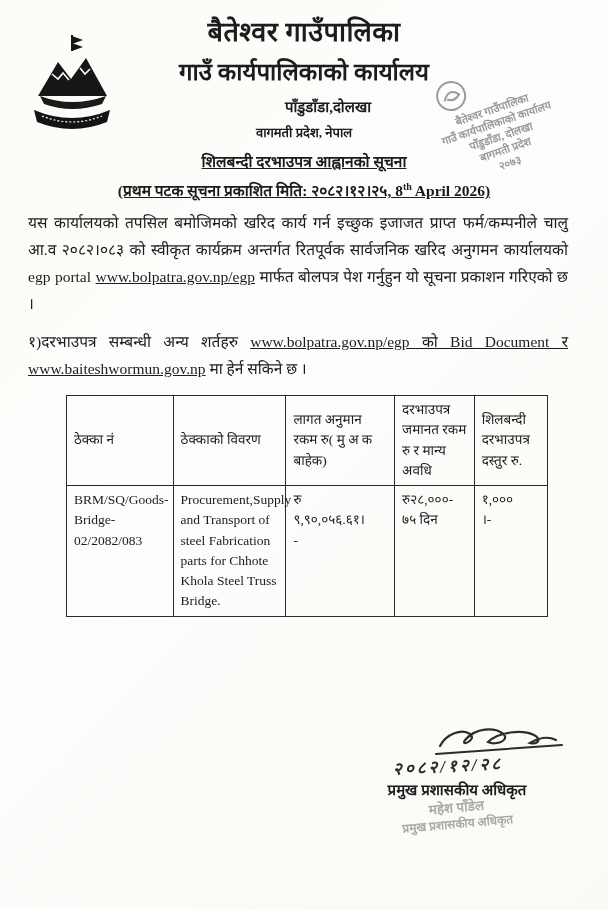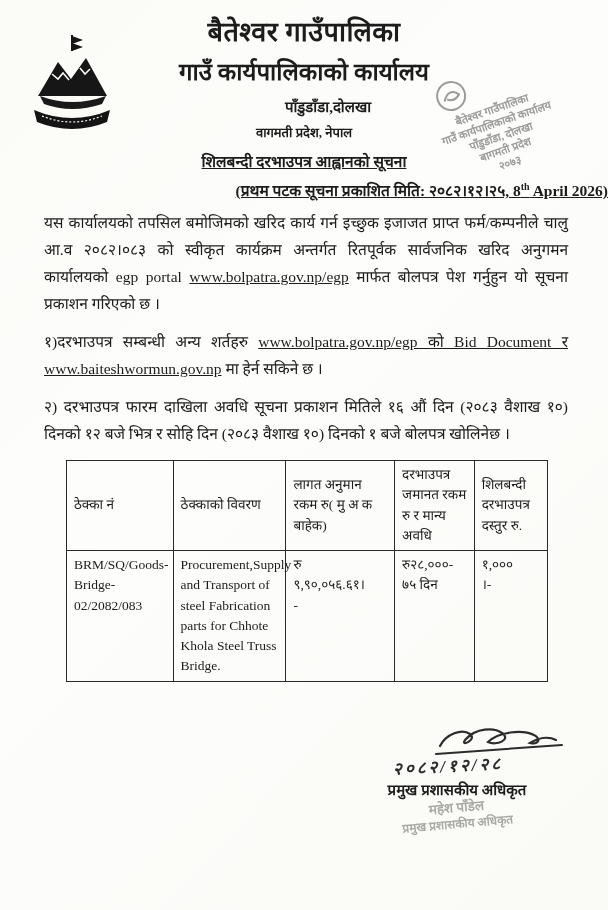--- a/index.html
+++ b/index.html
@@ -11,31 +11,31 @@
     color:#1c1c1c;
   }
   
   .emblem{position:absolute;left:22px;top:32px;width:100px;height:126px;}
   .titles{text-align:center;padding-top:12px;position:relative;z-index:2;}
   .t-muni{font-size:27px;font-weight:700;letter-spacing:.5px;}
   .t-office{font-size:24px;font-weight:700;margin-top:5px;}
   .t-addr{font-size:15px;font-weight:700;margin-top:9px;padding-left:48px;}
   .t-prov{font-size:13px;font-weight:700;margin-top:7px;}
   .t-notice{font-size:15.5px;font-weight:700;margin-top:9px;text-decoration:underline;}
-  .t-pub{font-size:15.5px;font-weight:700;margin-top:7px;text-decoration:underline;text-align:right;}
+  .t-pub{font-size:15.5px;font-weight:700;margin-top:7px;text-decoration:underline;}
   .t-pub sup{font-size:10px;vertical-align:super;}
   
   .stamp-top{
     position:absolute;right:34px;top:66px;width:158px;z-index:1;
     transform:rotate(-19deg);color:#8e8e8c;opacity:.88;
     font-size:11px;font-weight:700;text-align:center;line-height:14px;
   }
   .stamp-top .mini-seal{width:34px;height:34px;margin:0 auto 2px 28px;}
   
-  .content{position:relative;z-index:2;padding:8px 40px 0 44px;
+  .content{position:relative;z-index:2;padding:8px 40px 0 28px;
     font-size:15.5px;line-height:27px;text-align:justify;}
   .content p{margin:0 0 11px 0;}
   .u{text-decoration:underline;}
   
   .tbl-wrap{padding:2px 60px 0 66px;position:relative;z-index:2;}
   table{border-collapse:collapse;width:100%;table-layout:fixed;}
   th,td{border:1.5px solid #2a2a2a;padding:4px 7px;font-weight:400;
     font-size:13.5px;line-height:1.5;text-align:left;vertical-align:middle;}
   thead th{height:72px;}
   tbody td{height:108px;vertical-align:top;}
@@ -116,21 +116,20 @@
     <div>पाँडुडाँडा, दोलखा</div>
     <div>बागमती प्रदेश</div>
     <div>२०७३</div>
   </div>
 
   <div class="content">
     <p><span>यस कार्यालयको तपसिल बमोजिमको खरिद कार्य गर्न इच्छुक इजाजत प्राप्त फर्म/कम्पनीले चालु आ.व २०८२।०८३ को स्वीकृत कार्यक्रम अन्तर्गत रितपूर्वक सार्वजनिक खरिद अनुगमन कार्यालयको egp portal </span><span class="u">www.bolpatra.gov.np/egp</span><span> मार्फत बोलपत्र पेश गर्नुहुन यो सूचना प्रकाशन गरिएको छ ।</span></p>
 
     <p><span>१)दरभाउपत्र सम्बन्धी अन्य शर्तहरु </span><span class="u">www.bolpatra.gov.np/egp को Bid Document र www.baiteshwormun.gov.np</span><span> मा हेर्न सकिने छ ।</span></p>
 
-    <p>२) दरभाउपत्र फारम दाखिला अवधि सूचना प्रकाशन मितिले १६ औं दिन (२०८३ वैशाख १०) दिनको १२ बजे भित्र र सोहि दिन (२०८३ वैशाख १०) दिनको १ बजे बोलपत्र खोलिनेछ ।</p>
 
 
   </div>
 
   <div class="tbl-wrap">
     <table>
       <thead>
         <tr>
           <th class="c1">ठेक्का नं</th>
           <th class="c2">ठेक्काको विवरण</th>

